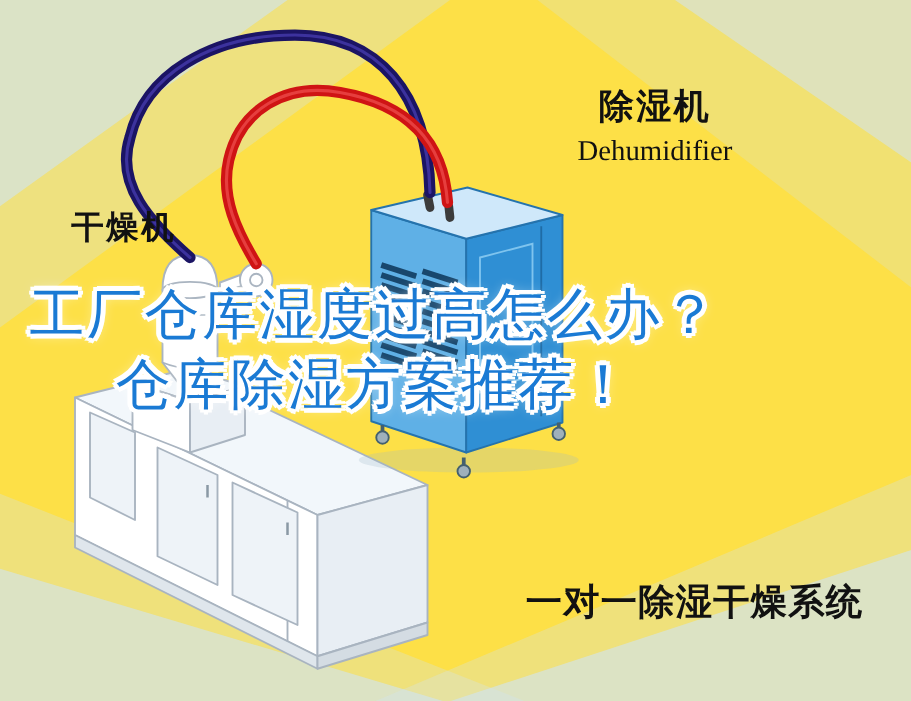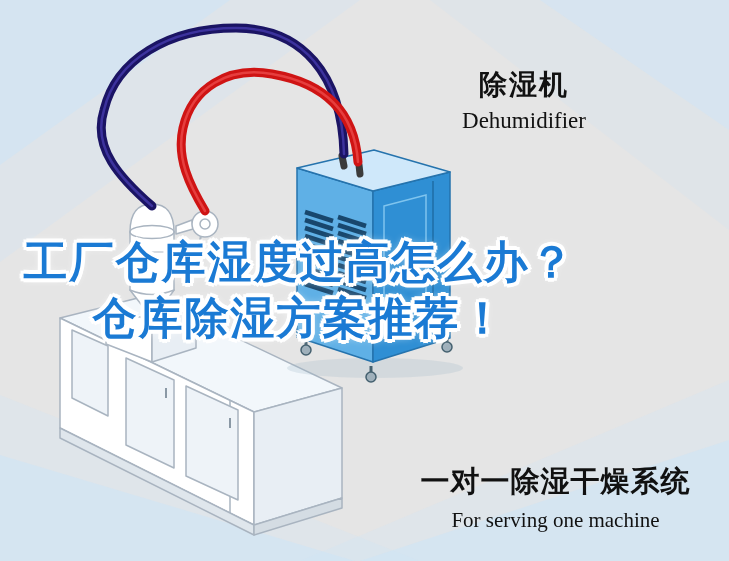--- a/index.html
+++ b/index.html
@@ -1,36 +1,36 @@
 <!DOCTYPE html>
 <html style="--title_blue: #1a7ad4; --pipe_red: #cf1414; --pipe_navy: #1b1464; --dehu_front: #5fb0e6; --dehu_side: #2f8fd4; --dehu_top: #cfe8fa; --tint_blue: #cfe4f5; --machine_line: #a9b4c0;"><head>
 <meta charset="utf-8">
 <style>
   html,body{margin:0;padding:0;background:#fff;}
   #stage{
-    position:relative;width:729px;height:561px;overflow:hidden;background:#e5e5e5;
+    position:relative;width:729px;height:561px;overflow:hidden;background:#fde047;
     font-family:"Liberation Sans","DejaVu Sans",sans-serif;
   }
   #artwork{position:absolute;left:0;top:0;z-index:0;}
 
   
   .callout{position:absolute;z-index:2;text-align:center;color:#111;}
   .callout .cn{font-weight:bold;display:block;}
   .callout .en{font-family:"Liberation Serif","DejaVu Serif",serif;display:block;}
   #callout-dehumidifier{left:424px;top:66px;width:200px;}
   #callout-dehumidifier .cn{font-size:28px;letter-spacing:2px;}
   #callout-dehumidifier .en{font-size:23px;margin-top:4px;}
   #callout-hopper{left:34px;top:164px;width:130px;}
   #callout-hopper .cn{font-size:26px;letter-spacing:2px;}
   #callout-hopper .en{font-size:21px;margin-top:3px;}
 
   
   #main-title{
-    position:absolute;left:0;top:234px;width:599px;z-index:3;text-align:center;
-    font-weight:bold;font-size:44px;line-height:1.27;letter-spacing:2px;
+    position:absolute;left:0;top:224px;width:599px;z-index:3;text-align:center;
+    font-weight:normal;font-size:44px;line-height:1.27;letter-spacing:2px;
     color:var(--title_blue,#1a7ad4);
     text-shadow:
       -3px -3px 0 #fff, 3px -3px 0 #fff, -3px 3px 0 #fff, 3px 3px 0 #fff,
       -4px 0 0 #fff, 4px 0 0 #fff, 0 -4px 0 #fff, 0 4px 0 #fff,
       0 0 10px #fff;
   }
 
   
   #caption{position:absolute;left:398px;top:462px;width:315px;z-index:2;text-align:center;color:#111;}
   #caption .cn{font-size:29px;font-weight:bold;letter-spacing:1px;display:block;}
@@ -161,25 +161,25 @@
       <path class="hose-red-sheen" d="M205,211 C190,186 176,158 183,128 C192,88 228,66 272,74 C318,82 354,106 358,162"></path>
     </g>
   </svg>
 
   <div class="callout" id="callout-dehumidifier">
     <span class="cn">除湿机</span>
     <span class="en">Dehumidifier</span>
   </div>
 
   <div class="callout" id="callout-hopper">
+    <span class="cn">干燥机</span>
   </div>
 
   <div id="main-title">
     <div>工厂仓库湿度过高怎么办？</div>
     <div>仓库除湿方案推荐！</div>
   </div>
 
   <div id="caption">
     <span class="cn">一对一除湿干燥系统</span>
-    <span class="en">For serving one machine</span>
   </div>
 
 </div>
 
 </body></html>

